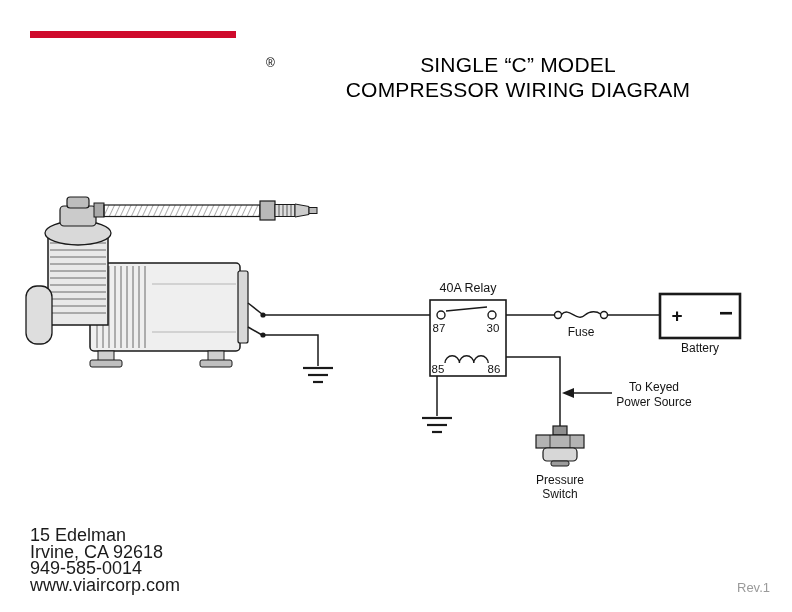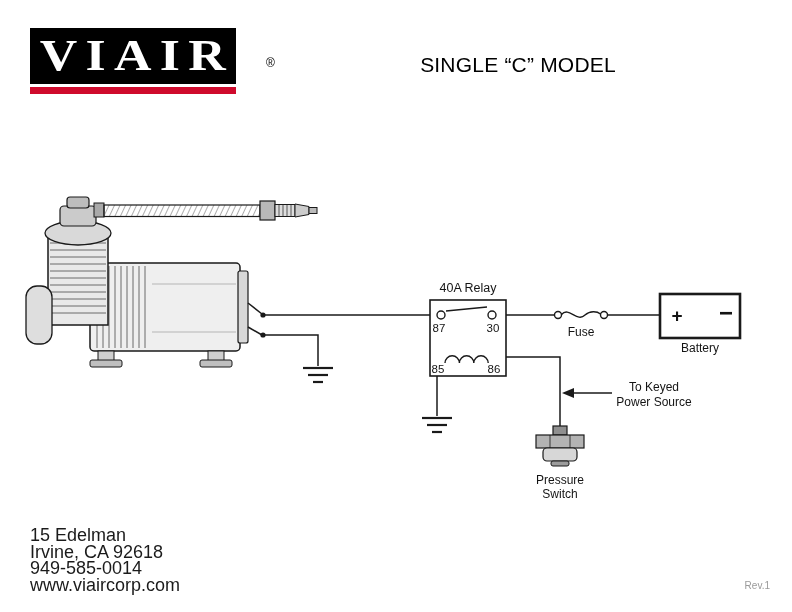--- a/index.html
+++ b/index.html
@@ -15,21 +15,21 @@
   .logo{position:absolute;left:30px;top:28px;width:206px;}
   .logo-box{position:relative;background:#000;height:56px;display:flex;align-items:center;justify-content:center;}
   .logo-brand{color:#fff;font-family:"Liberation Serif",serif;font-weight:bold;font-size:44px;letter-spacing:7px;line-height:1;transform:scaleX(1.18);transform-origin:50% 50%;padding-left:7px;white-space:nowrap;}
   .reg-mark{position:absolute;left:236px;top:28px;font-size:12px;color:#000;}
   .tagline{font-family:"Liberation Serif",serif;font-style:italic;font-weight:bold;font-size:17px;letter-spacing:0.4px;margin-top:5px;color:#000;white-space:nowrap;}
   .red-bar{height:7px;background:#cf0a2c;margin-top:3px;}
 
   .title{position:absolute;left:340px;top:52px;width:356px;text-align:center;font-size:21px;line-height:25px;color:#000;letter-spacing:0.2px;}
 
   .footer{position:absolute;left:30px;top:527px;font-size:18px;line-height:16.5px;color:#1b1b1b;}
-  .revision{position:absolute;right:22px;top:580px;font-size:10px;color:#9a9a9a;}
+  .revision{position:absolute;right:22px;top:580px;font-size:13px;color:#9a9a9a;}
 </style>
 </head>
 <body>
 
 <div class="page">
 
   <svg class="diagram-svg" width="792" height="612" viewBox="0 0 792 612">
     <defs>
       <pattern id="braid" width="5" height="12" patternUnits="userSpaceOnUse" patternTransform="rotate(25)">
         <line x1="0" y1="0" x2="0" y2="12" stroke="#8a8a8a" stroke-width="1.4"></line>
@@ -161,29 +161,27 @@
       <line x1="550" y1="435" x2="550" y2="448" stroke="#1a1a1a" stroke-width="0.8"></line>
       <line x1="570" y1="435" x2="570" y2="448" stroke="#1a1a1a" stroke-width="0.8"></line>
       <rect x="543" y="448" width="34" height="13" rx="4" fill="#d7d7d7" stroke="#1a1a1a" stroke-width="1.2"></rect>
       <rect x="551" y="461" width="18" height="5" rx="2" fill="#9c9c9c" stroke="#1a1a1a" stroke-width="1"></rect>
     </g>
     <text x="560" y="484" text-anchor="middle" class="t12">Pressure</text>
     <text x="560" y="498" text-anchor="middle" class="t12">Switch</text>
   </svg>
 
   <div class="logo">
-    <div class="logo-box">
-      <span class="logo-brand">VIAIR</span>
-    </div>
     <span class="reg-mark">®</span>
     <div class="red-bar"></div>
   </div>
 
   <div class="title">
     <div>SINGLE “C” MODEL</div>
+    <div>COMPRESSOR WIRING DIAGRAM</div>
   </div>
 
   <div class="footer">
     <div>15 Edelman</div>
     <div>Irvine, CA 92618</div>
     <div>949-585-0014</div>
     <div>www.viaircorp.com</div>
   </div>
 
   <div class="revision">Rev.1</div>

